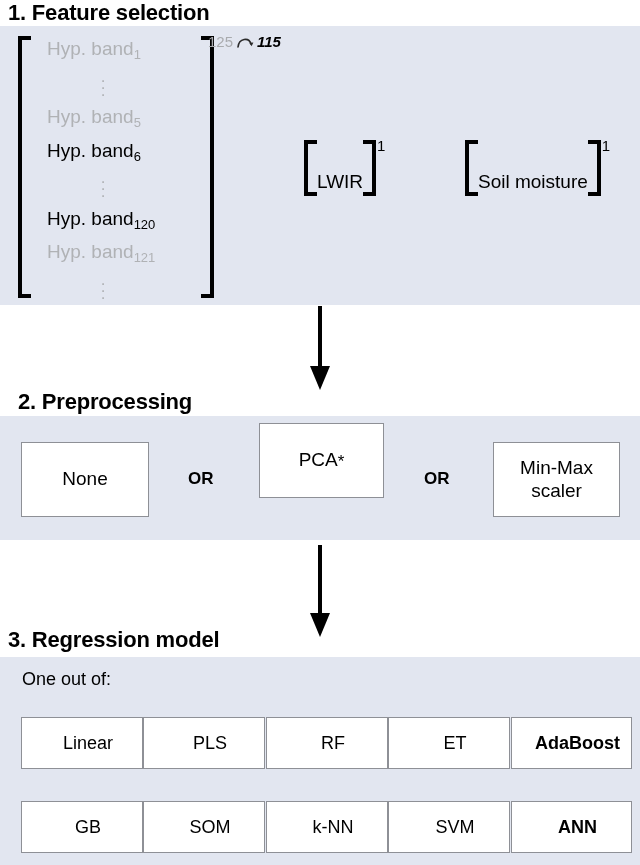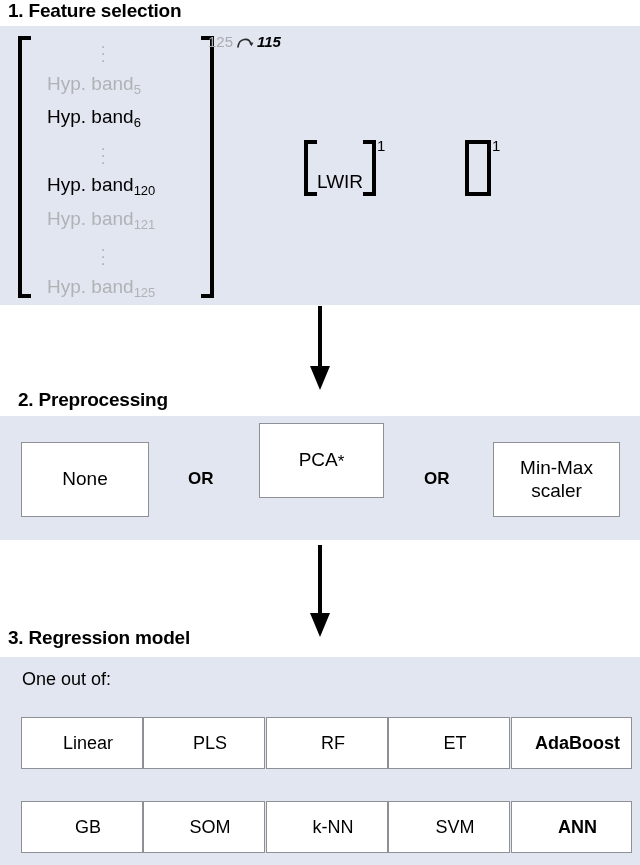--- a/index.html
+++ b/index.html
@@ -13,21 +13,21 @@
     position: relative;
     font-family: "Liberation Sans", sans-serif;
     color: #000000;
     overflow: hidden;
   }
 
   
   .section-title {
     position: absolute;
     left: 8px;
-    font-size: 19px;
+    font-size: 22px;
     font-weight: bold;
     letter-spacing: -0.2px;
     color: #000;
     white-space: nowrap;
   }
   #title-1 { top: 0px; }
   #title-2 { top: 389px; margin-left: 10px; }
   #title-3 { top: 627px; }
 
   
@@ -238,20 +238,23 @@
 <div class="panel" id="panel-1"></div>
 
 <div class="bracket-group" id="band-group">
 
   <div class="bracket bracket-left">
       <i></i>
     </div>
 
   <div class="bracket-body">
 
+    <div class="band-row band-dim">
+      <span>Hyp. band</span><sub>1</sub>
+    </div>
 
     <div class="vdots">
         <span>.</span>
         <span>.</span>
         <span>.</span>
       </div>
 
     <div class="band-row band-dim">
       <span>Hyp. band</span><sub>5</sub>
     </div>
@@ -273,23 +276,20 @@
     <div class="band-row band-dim">
       <span>Hyp. band</span><sub>121</sub>
     </div>
 
     <div class="vdots">
         <span>.</span>
         <span>.</span>
         <span>.</span>
       </div>
 
-    <div class="band-row band-dim">
-      <span>Hyp. band</span><sub>125</sub>
-    </div>
 
   </div>
 
   <div class="bracket bracket-right">
       <i></i>
     </div>
 </div>
 
 <div id="band-annot">
   <span class="num-from">125</span>
@@ -312,20 +312,23 @@
   <div class="bracket bracket-right">
       <i></i>
     </div>
   <span class="sup sup-small">1</span>
 </div>
 
 <div class="bracket-group" id="soil-group">
   <div class="bracket bracket-left">
       <i></i>
     </div>
+  <div class="bracket-body">
+    <span class="plain-label">Soil moisture</span>
+  </div>
   <div class="bracket bracket-right">
       <i></i>
     </div>
   <span class="sup sup-small">1</span>
 </div>
 
 <div class="flow-arrow" id="arrow-1">
   <svg width="24" height="84" viewBox="0 0 24 84">
     <rect x="10" y="0" width="4" height="64" fill="#000"></rect>
     <path d="M2 60 L22 60 L12 84 Z" fill="#000"></path>

